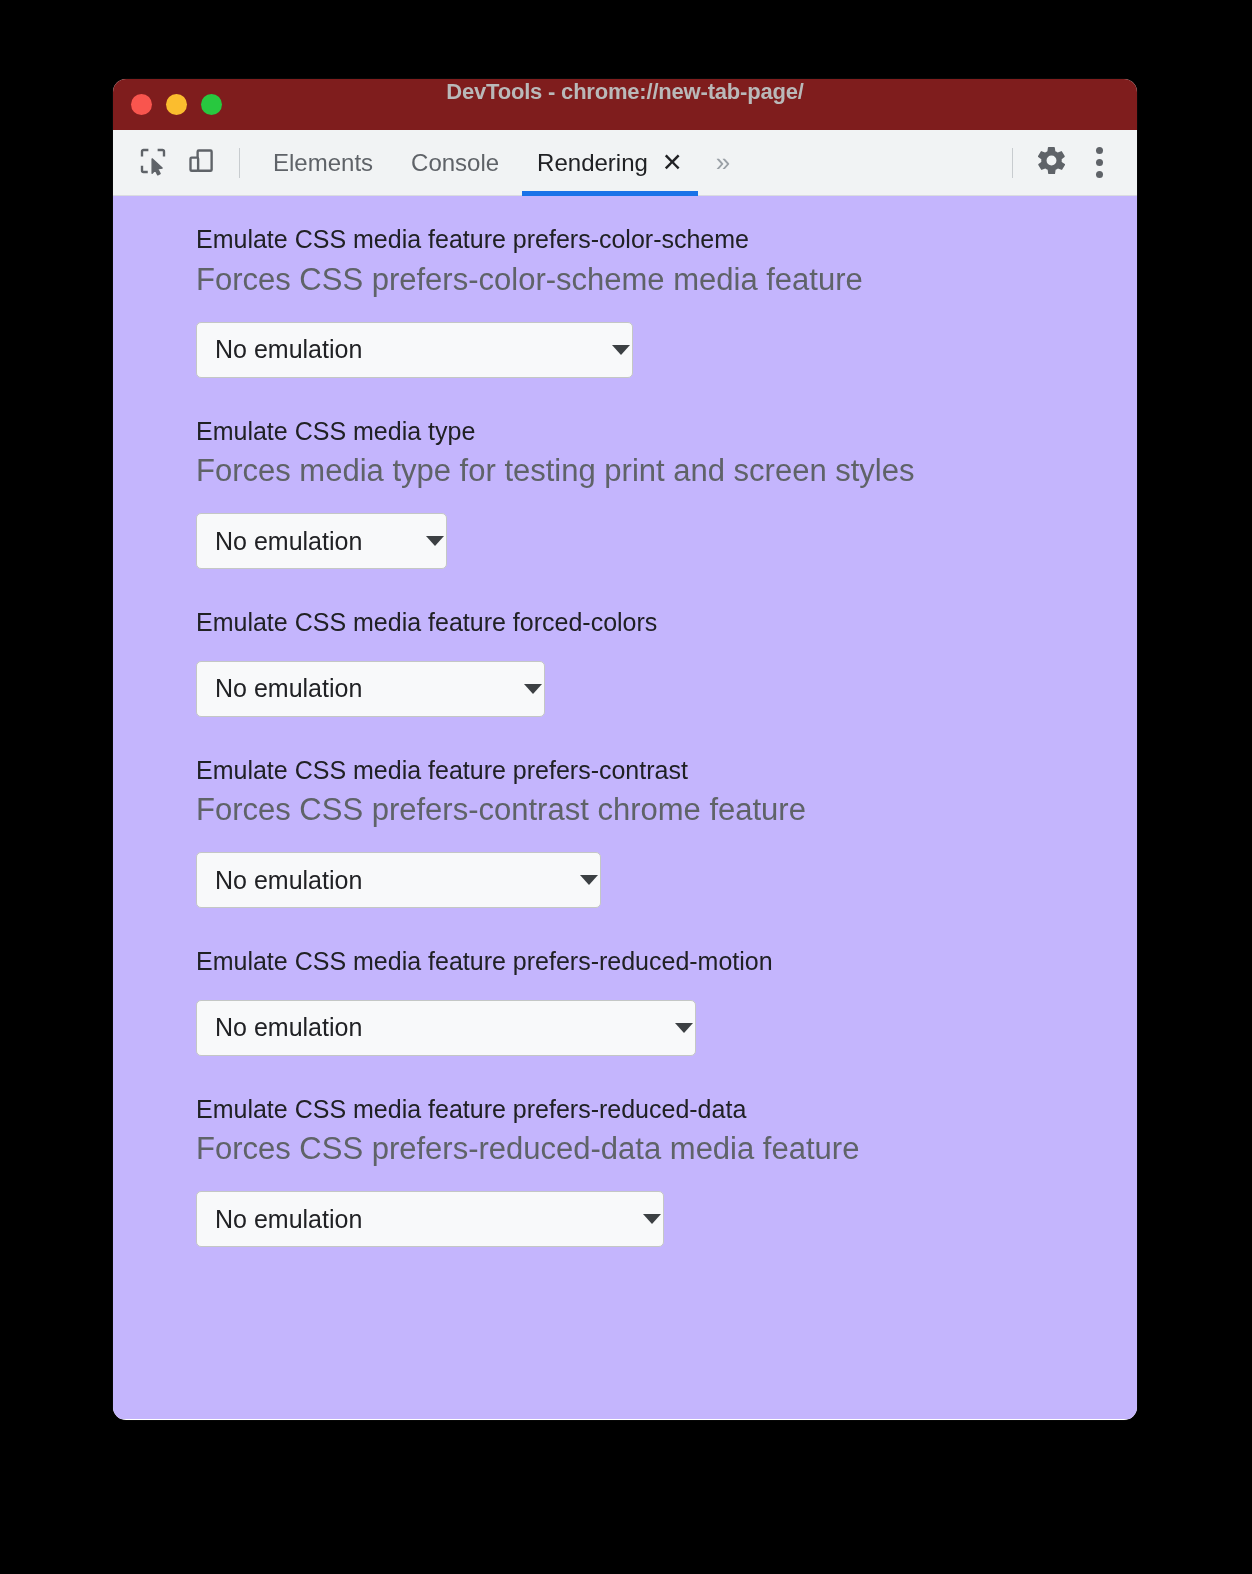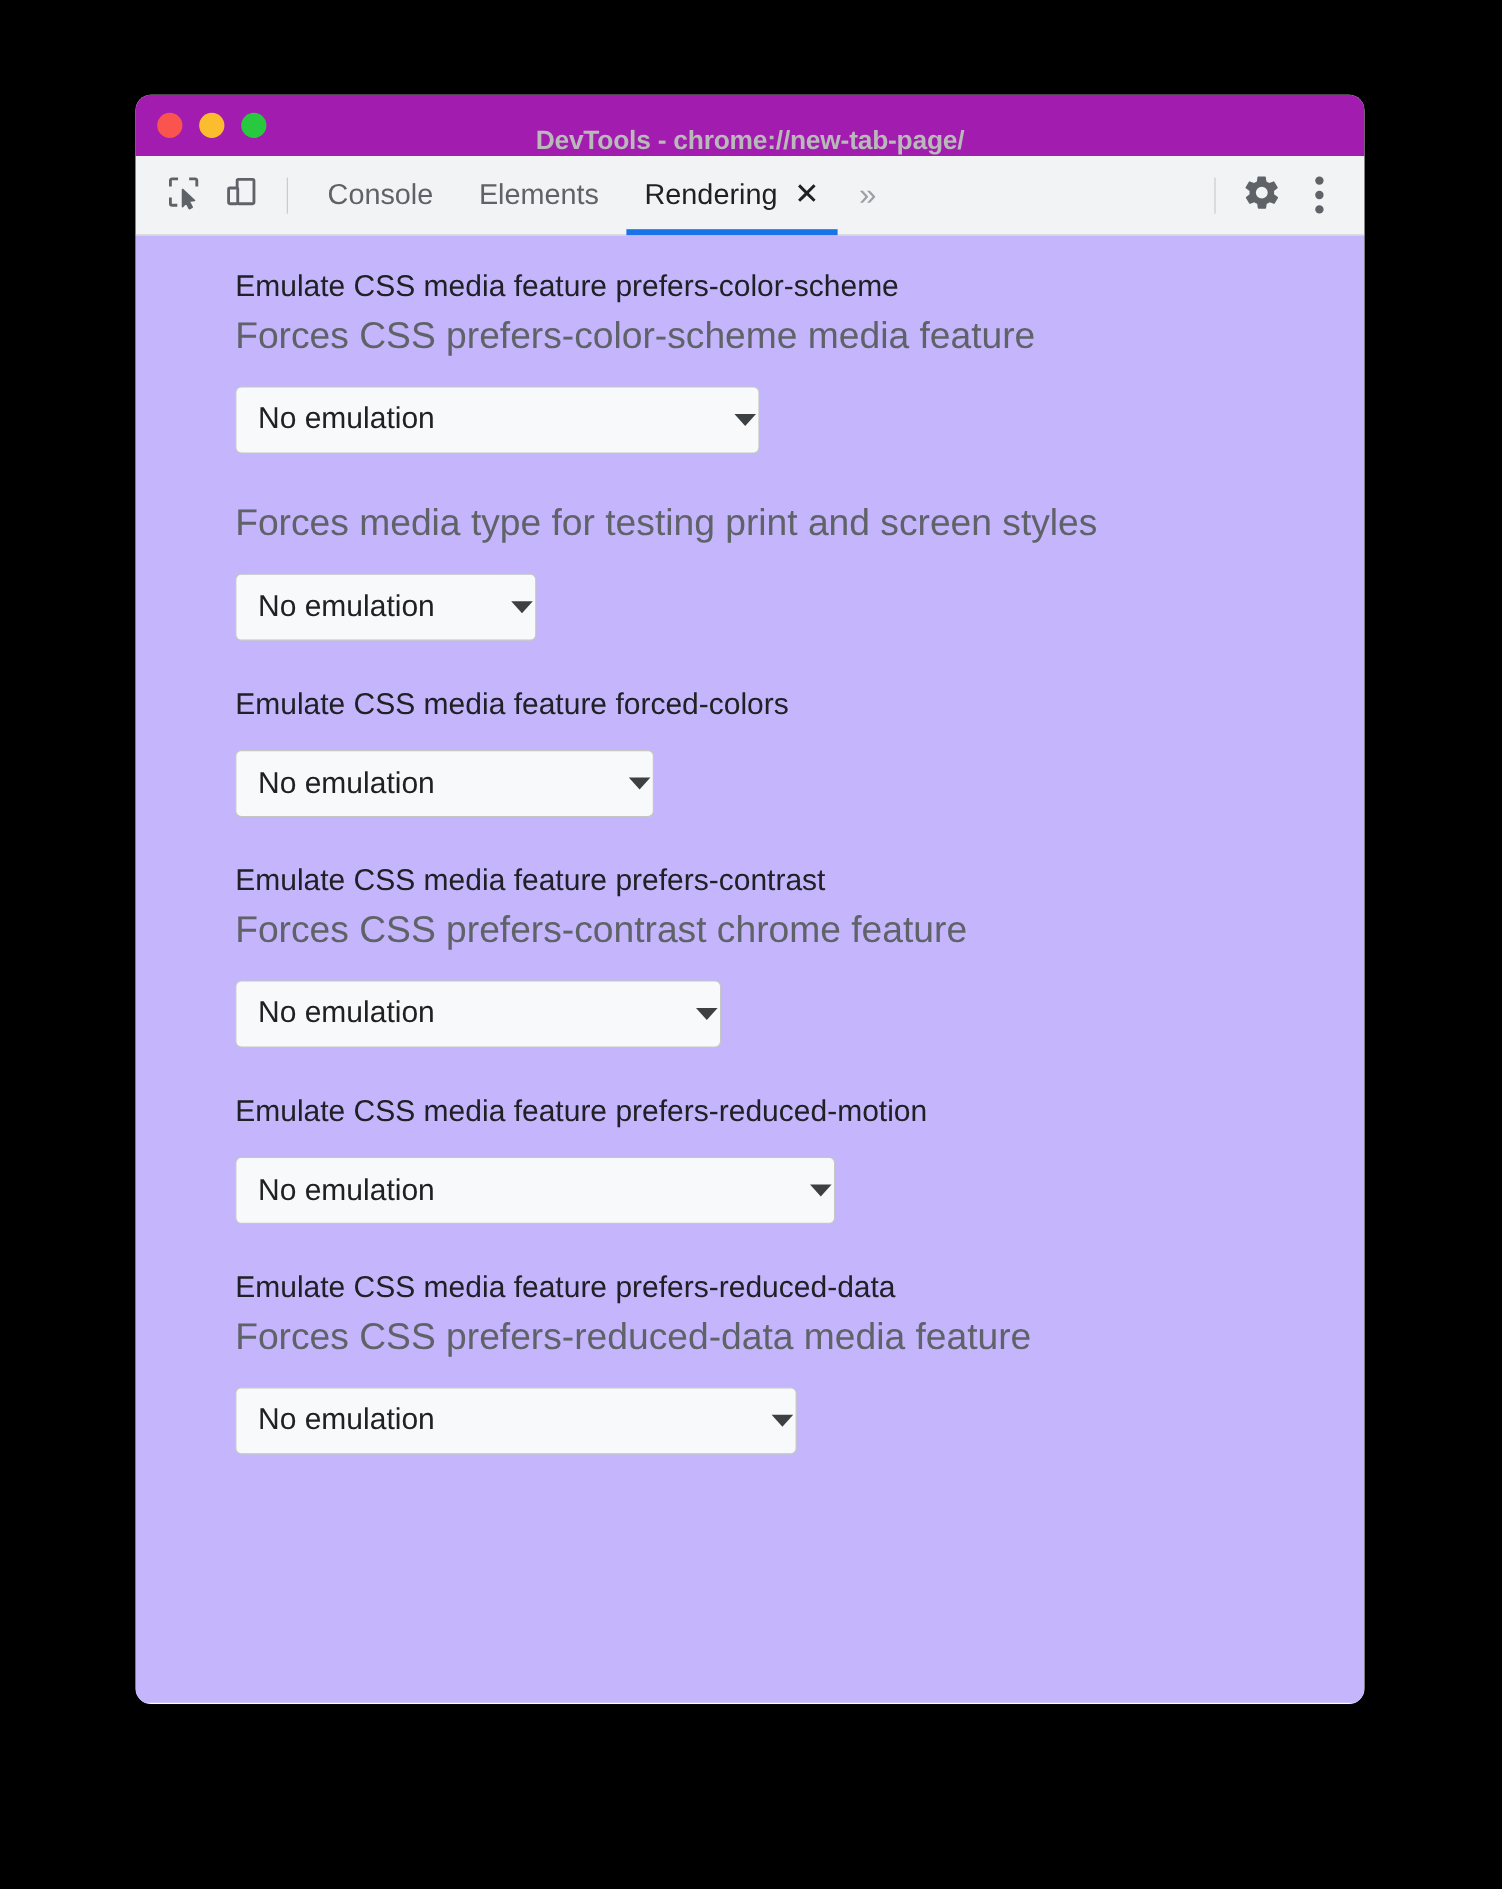--- a/index.html
+++ b/index.html
@@ -24,23 +24,23 @@
     background: #ffffff;
     border-radius: 13px;
     overflow: hidden;
     box-shadow: 0 0 0 0.5px rgba(255,255,255,0.06);
   }
 
   
   #titlebar {
     position: relative;
     height: 51px;
-    background: #a21caf;
-    display: flex;
-    align-items: flex-end;
+    background: #7f1d1d;
+    display: flex;
+    align-items: flex-start;
   }
   #traffic-lights {
     position: absolute;
     left: 18px;
     top: 0;
     height: 51px;
     display: flex;
     align-items: center;
     gap: 14px;
   }
@@ -224,25 +224,25 @@
         <svg width="30" height="30" viewBox="0 0 24 24" fill="none" stroke="#5f6368" stroke-width="1.9">
           <rect x="9.3" y="3.6" width="11.2" height="16.2" rx="0.9"></rect>
           <rect x="3.6" y="9.3" width="6.1" height="10.5" rx="0.9" fill="#f1f3f4"></rect>
         </svg>
       </span>
     </div>
 
     <div class="vsep"></div>
 
     <div class="panel-tab">
+      <span>Elements</span>
+    </div>
+
+    <div class="panel-tab">
       <span>Console</span>
-    </div>
-
-    <div class="panel-tab">
-      <span>Elements</span>
     </div>
 
     <div class="panel-tab active">
       <span>Rendering</span>
       <span class="tab-close">✕</span>
     </div>
 
     <div class="more-tabs">
       <span>»</span>
     </div>
@@ -273,20 +273,21 @@
       <div class="setting-desc">Forces CSS prefers-color-scheme media feature</div>
       <div class="select-wrap">
         <div class="select" style="width:437px">
           <span class="label">No emulation</span>
           <span class="arrow"></span>
         </div>
       </div>
     </div>
 
     <div class="setting">
+      <div class="setting-title">Emulate CSS media type</div>
       <div class="setting-desc">Forces media type for testing print and screen styles</div>
       <div class="select-wrap">
         <div class="select" style="width:251px">
           <span class="label">No emulation</span>
           <span class="arrow"></span>
         </div>
       </div>
     </div>
 
     <div class="setting">

